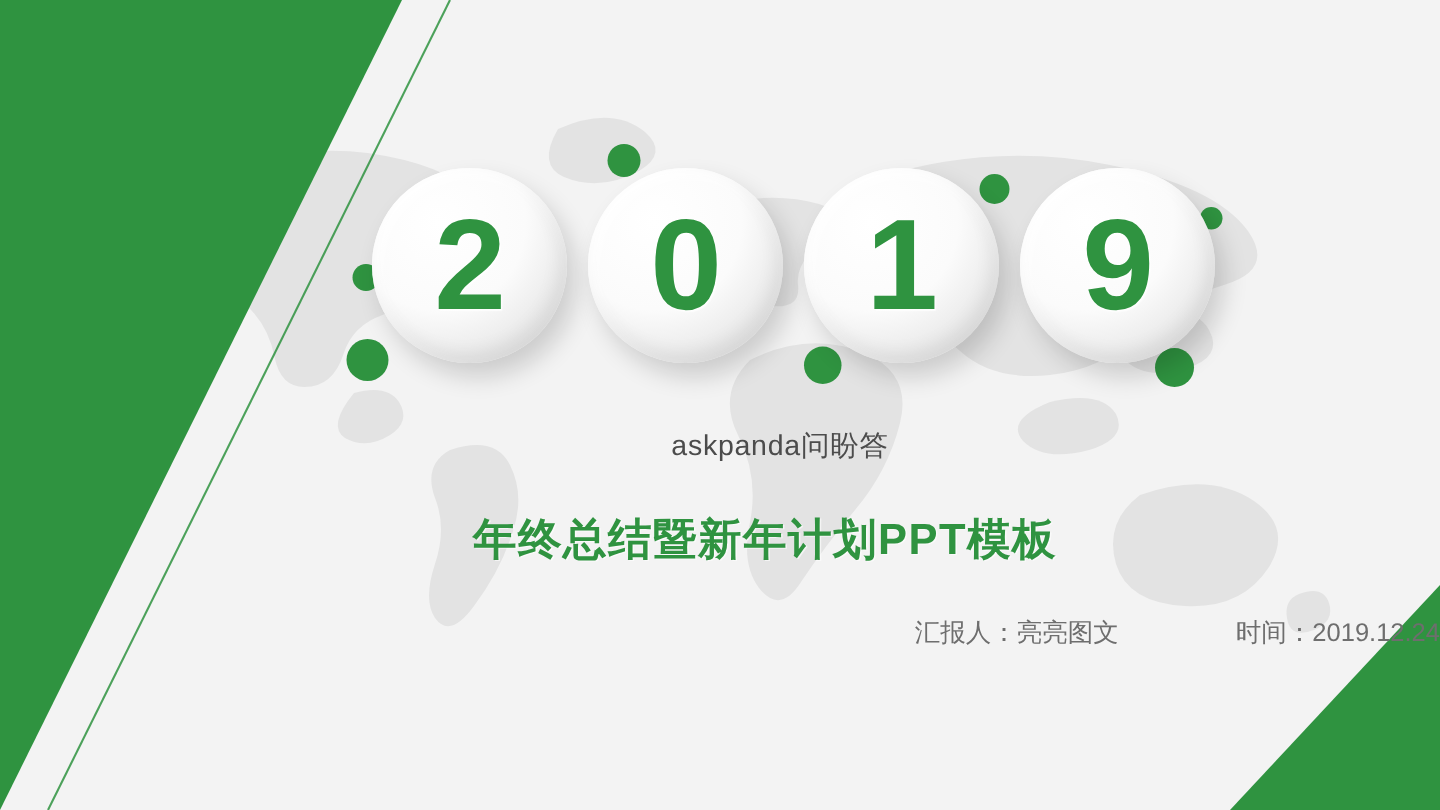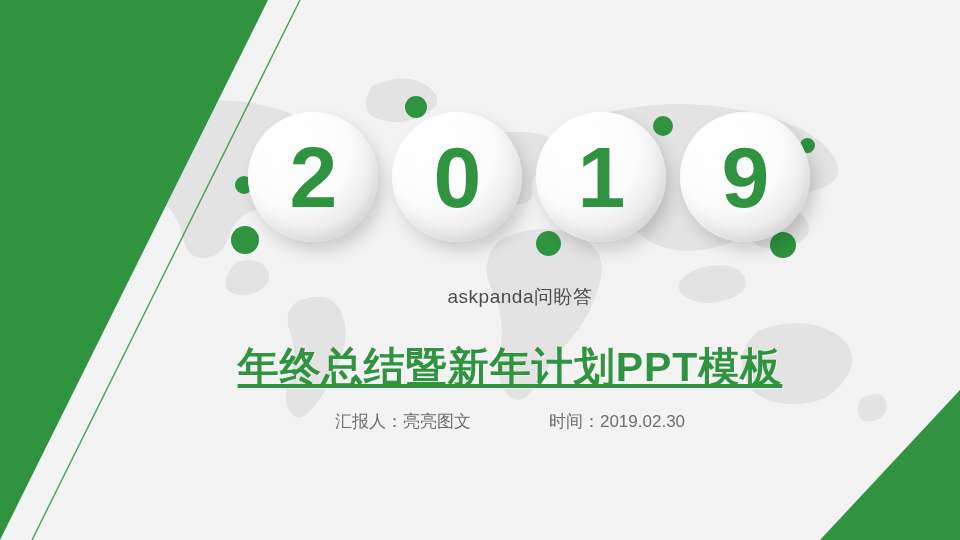--- a/index.html
+++ b/index.html
@@ -127,36 +127,35 @@
     letter-spacing: .5px;
   }
   .main-title {
     position: absolute;
     top: 340px;
     left: 0;
     width: 960px;
     padding-left: 60px;
     box-sizing: border-box;
     text-align: center;
-    font-size: 41px;
+    font-size: 29px;
     font-weight: bold;
     color: #2f9340;
     letter-spacing: 1px;
     text-shadow: 1px 1px 0 rgba(255,255,255,.6);
-    text-decoration: underline;
   }
   .meta-row {
     position: absolute;
     top: 410px;
     left: 0;
     width: 960px;
     padding-left: 60px;
     box-sizing: border-box;
     display: flex;
-    justify-content: center;
+    justify-content: flex-end;
     gap: 78px;
     font-size: 17px;
     color: #6e6e6e;
   }
 </style>
 </head>
 <body>
 
 <div id="slide">
 
@@ -220,16 +219,16 @@
     </div>
     <div class="year-circle">
       <span>9</span>
     </div>
   </div>
 
   <div class="subtitle-en">askpanda问盼答</div>
   <div class="main-title">年终总结暨新年计划PPT模板</div>
   <div class="meta-row">
     <div>汇报人：亮亮图文</div>
-    <div>时间：2019.02.30</div>
+    <div>时间：2019.12.24</div>
   </div>
 
 </div>
 
 </body></html>

